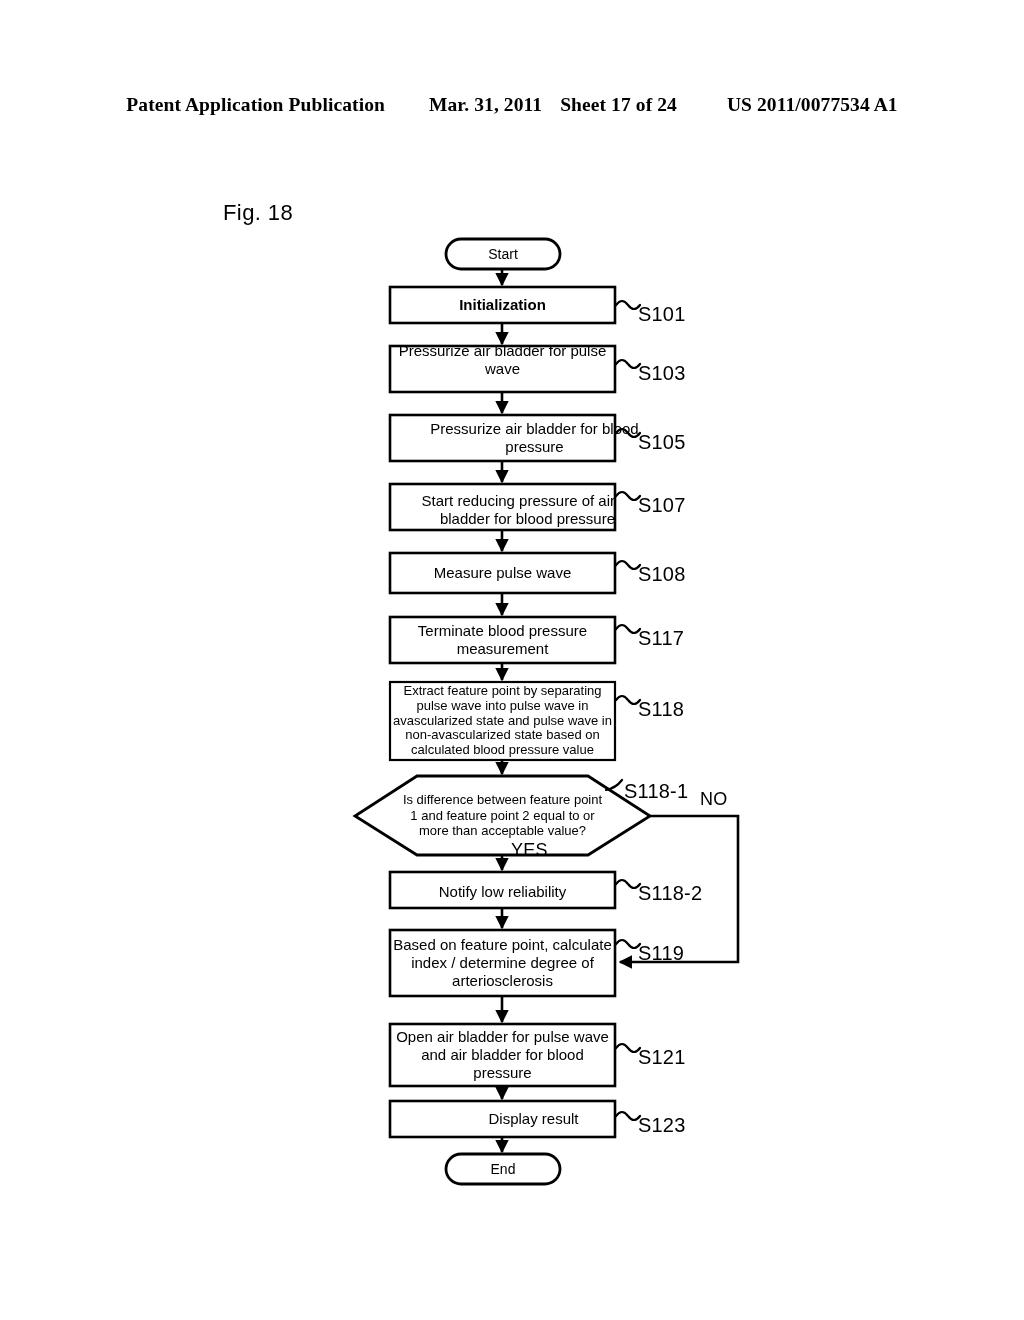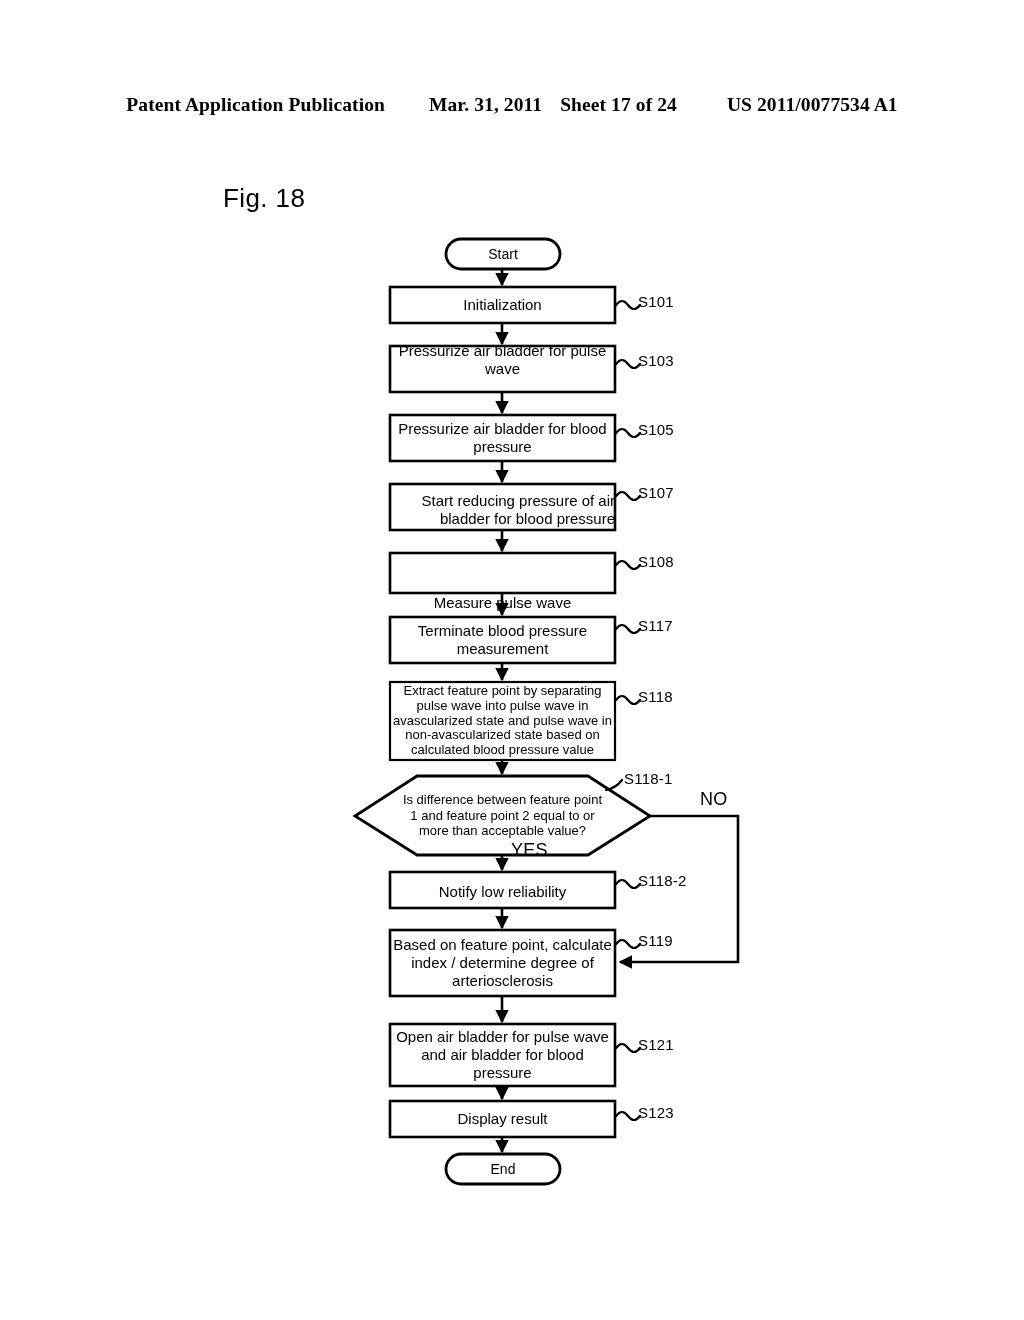--- a/index.html
+++ b/index.html
@@ -31,22 +31,22 @@
   }
   .page-header .hdr-seg { display: inline-block; margin-top: 8px; }
   .hdr-gap-a { display: inline-block; width: 34px; }
   .hdr-gap-b { display: inline-block; width: 8px; }
   .hdr-gap-c { display: inline-block; width: 40px; }
 
   
   .fig-label {
     position: absolute;
     left: 223px;
-    top: 183px;
-    font-size: 26px;
+    top: 200px;
+    font-size: 22px;
     font-family: "Liberation Sans", sans-serif;
     letter-spacing: 0.4px;
   }
 
   
   #flow-canvas {
     position: absolute;
     left: 0;
     top: 0;
     width: 1024px;
@@ -66,23 +66,24 @@
     pointer-events: none;
   }
   .node-text.terminator { font-size: 14px; }
   .node-text.process    { font-size: 15px; }
   .node-text.process-sm { font-size: 13px; line-height: 1.14; }
   .node-text.decision   { font-size: 13px; line-height: 1.2; }
 
   .step-label {
     position: absolute;
     font-family: "Liberation Sans", sans-serif;
-    font-size: 15px;
+    font-size: 20px;
     letter-spacing: 0.2px;
     white-space: nowrap;
+    margin-top: 10px;
   }
   .branch-label {
     position: absolute;
     font-family: "Liberation Sans", sans-serif;
     font-size: 18px;
     letter-spacing: 0.3px;
     white-space: nowrap;
   }
 </style>
 </head>
@@ -157,43 +158,43 @@
     <path d="M 606 790 q 10 -2 16 -10" stroke-width="2.2"></path>
     <path d="M 616 884 q 6 -8 12 0 q 6 8 12 0"></path>
     <path d="M 616 944 q 6 -8 12 0 q 6 8 12 0"></path>
     <path d="M 616 1048 q 6 -8 12 0 q 6 8 12 0"></path>
     <path d="M 616 1116 q 6 -8 12 0 q 6 8 12 0"></path>
   </g>
 </svg>
 
 <div class="node-text terminator" style="left:446px; top:239px; width:114px; height:30px;">Start</div>
 
-<div class="node-text process" style="left:390px; top:287px; width:225px; height:36px;">Initialization</div>
+<div class="node-text process" style="left:390px; top:287px; width:225px; height:36px;font-weight:bold;">Initialization</div>
 
 <div class="node-text process" style="left:390px; top:346px; width:225px; height:28px;">Pressurize air bladder for pulse wave</div>
 
-<div class="node-text process" style="left:390px; top:415px; width:225px; height:46px;">Pressurize air bladder for blood pressure</div>
+<div class="node-text process" style="left:390px; top:415px; width:225px; height:46px;padding-left:32px;">Pressurize air bladder for blood pressure</div>
 
 <div class="node-text process" style="left:390px; top:484px; width:225px; height:52px;text-align:right;">Start reducing pressure of air bladder for blood pressure</div>
 
-<div class="node-text process" style="left:390px; top:583px; width:225px; height:40px;">Measure pulse wave</div>
+<div class="node-text process" style="left:390px; top:553px; width:225px; height:40px;">Measure pulse wave</div>
 
 <div class="node-text process" style="left:390px; top:617px; width:225px; height:46px;">Terminate blood pressure measurement</div>
 
 <div class="node-text process-sm" style="left:390px; top:682px; width:225px; height:78px;">Extract feature point by separating pulse wave into pulse wave in avascularized state and pulse wave in non-avascularized state based on calculated blood pressure value</div>
 
 <div class="node-text decision" style="left:400px; top:776px; width:205px; height:79px;">Is difference between feature point 1 and feature point 2 equal to or more than acceptable value?</div>
 
 <div class="node-text process" style="left:390px; top:872px; width:225px; height:40px;">Notify low reliability</div>
 
 <div class="node-text process" style="left:390px; top:930px; width:225px; height:66px;border-radius:27px;">Based on feature point, calculate index / determine degree of arteriosclerosis</div>
 
 <div class="node-text process" style="left:390px; top:1024px; width:225px; height:62px;">Open air bladder for pulse wave and air bladder for blood pressure</div>
 
-<div class="node-text process" style="left:390px; top:1101px; width:225px; height:36px;">Display result</div>
+<div class="node-text process" style="left:390px; top:1101px; width:225px; height:36px;padding-left:31px;">Display result</div>
 
 <div class="node-text terminator" style="left:446px; top:1154px; width:114px; height:30px;">End</div>
 
 <div class="step-label" style="left:638px; top:293px;">S101</div>
 <div class="step-label" style="left:638px; top:352px;">S103</div>
 <div class="step-label" style="left:638px; top:421px;">S105</div>
 <div class="step-label" style="left:638px; top:484px;">S107</div>
 <div class="step-label" style="left:638px; top:553px;">S108</div>
 <div class="step-label" style="left:638px; top:617px;">S117</div>
 <div class="step-label" style="left:638px; top:688px;">S118</div>

